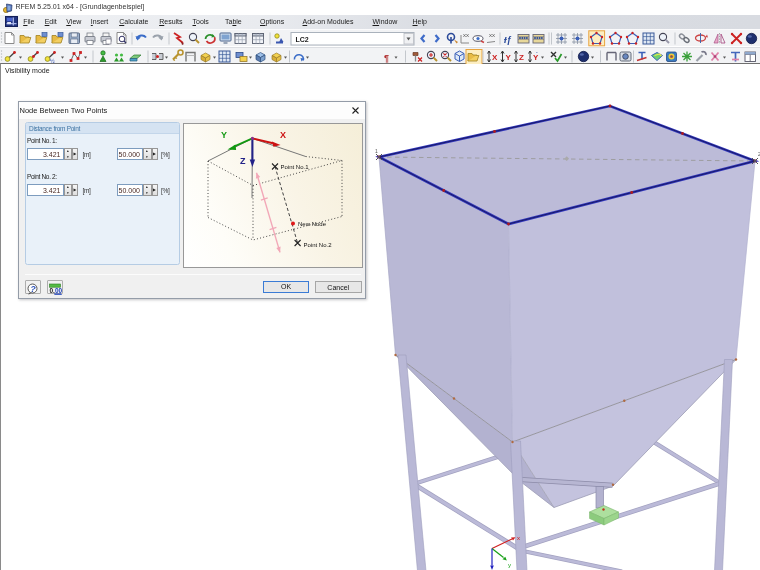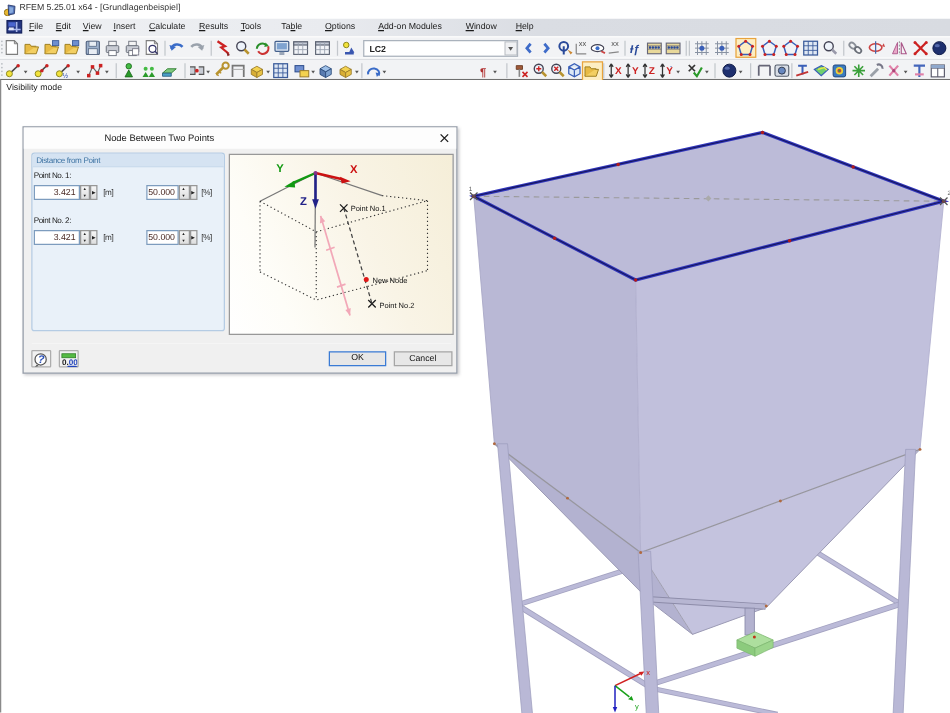--- a/index.html
+++ b/index.html
@@ -10,21 +10,21 @@
 .mi { position:absolute; top:3.2px; font-size:7px; color:#1b1b1b; }
 .u { text-decoration:underline; }
 .mico { position:absolute; left:5px; top:1.5px; }
 #tb1 { position:absolute; left:0; top:29px; width:760px; height:17px; background:#f2f3f5; border-top:1px solid #fbfbfc; }
 #tb2 { position:absolute; left:0; top:46.5px; width:760px; height:16.5px; background:#f2f3f5; border-top:1px solid #dcdee2; }
 #view { position:absolute; left:0; top:63px; width:760px; height:507px; background:#fff; border-top:1.4px solid #6f6f6f; border-left:1.4px solid #8a8a8a; }
 #vlabel { position:absolute; left:4px; top:3px; font-size:7px; color:#1a1a1a; }
 #struct { position:absolute; left:0; top:0; }
 #dlg { position:absolute; left:17.5px; top:100.5px; width:348px; height:198.5px; background:#f0f0f0; border:1px solid #949ca8; box-shadow:1px 1px 2.5px rgba(60,60,70,0.3); }
 #dlg .tit { position:absolute; left:0; top:0; width:100%; height:17px; background:#fdfdfd; }
-#dlg .tit span { position:absolute; left:27px; top:4.2px; font-size:7.5px; color:#1a1a1a;padding-left:38px; }
+#dlg .tit span { position:absolute; left:1px; top:4.2px; font-size:7.5px; color:#1a1a1a; }
 #dlg .x { position:absolute; right:4px; top:3px; width:11px; height:11px; font-size:9px; color:#222; text-align:center; line-height:11px; }
 .grp { position:absolute; left:6px; top:20.5px; width:155px; height:143px; background:#e9f1f9; border:1px solid #b5cce4; border-radius:2.5px; }
 .grp .hd { position:absolute; left:0; top:0; width:100%; height:10.5px; background:#d5e3f2; border-radius:2px 2px 0 0; border-bottom:1px solid #c3d6ea; }
 .grp .hd span { position:absolute; left:3.5px; top:1.5px; font-size:6.5px; letter-spacing:-0.3px; color:#3f74a3; }
 .lbl { position:absolute; font-size:6.5px; letter-spacing:-0.35px; color:#1a1a1a; }
 .fld { position:absolute; top:0; height:12px; background:#fff; border:1px solid #7d9cbe; font-size:7px; color:#4a2a24; text-align:right; padding:1.5px 2px 0 0; }
 .row { position:absolute; left:0; height:12px; width:100%; }
 .spb { position:absolute; top:0; width:8.5px; height:12px; background:linear-gradient(#f6f6f6,#dedede); border:1px solid #979797; }
 .spb .sa { position:absolute; left:1px; top:0px; font-size:3.8px; color:#222; transform:scale(0.85); }
 .spb .sb { top:5.5px; }

